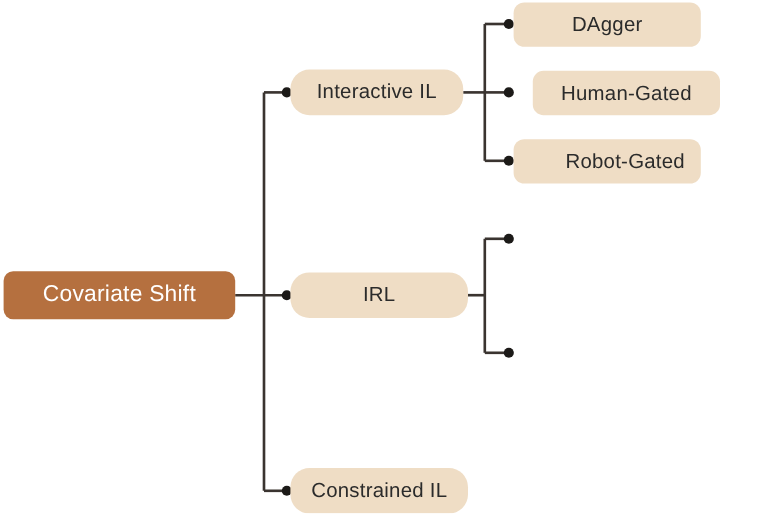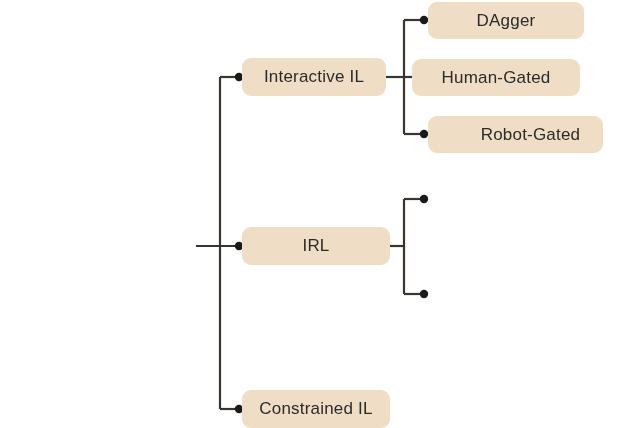--- a/index.html
+++ b/index.html
@@ -36,20 +36,21 @@
   .node-root {
     background: #b5703f;
     color: #ffffff;
     font-size: 19px;
     border-radius: 8px;
   }
   .node-branch {
     background: #efddc5;
     color: #2b2b2b;
     font-size: 17px;
+    border-radius: 16px;
   }
   .node-leaf {
     background: #efddc5;
     color: #2b2b2b;
     font-size: 17px;
   }
 </style>
 </head>
 <body>
 
@@ -82,40 +83,43 @@
       <circle cx="239" cy="246" r="4.2"></circle>
       <circle cx="239" cy="409" r="4.2"></circle>
       <circle cx="424" cy="20" r="4.2"></circle>
       <circle cx="424" cy="77" r="4.2"></circle>
       <circle cx="424" cy="134" r="4.2"></circle>
       <circle cx="424" cy="199" r="4.2"></circle>
       <circle cx="424" cy="294" r="4.2"></circle>
     </g>
   </svg>
 
+  <div class="node node-root" style="left:3px; top:226px; width:193px; height:40px;">
+    <span>Covariate Shift</span>
+  </div>
 
   <div class="node node-branch" style="left:242px; top:58px; width:144px; height:38px;">
     <span>Interactive IL</span>
   </div>
 
   <div class="node node-branch" style="left:242px; top:227px; width:148px; height:38px;">
     <span>IRL</span>
   </div>
 
   <div class="node node-branch" style="left:242px; top:390px; width:148px; height:38px;">
     <span>Constrained IL</span>
   </div>
 
   <div class="node node-leaf" style="left:428px; top:2px; width:156px; height:37px;">
     <span>DAgger</span>
   </div>
 
-  <div class="node node-leaf" style="left:412px; top:59px; width:168px; height:37px;">
+  <div class="node node-leaf" style="left:444px; top:59px; width:156px; height:37px;">
     <span>Human-Gated</span>
   </div>
 
-  <div class="node node-leaf" style="left:428px; top:116px; width:175px; height:37px;padding-left:30px;">
+  <div class="node node-leaf" style="left:428px; top:116px; width:156px; height:37px;padding-left:30px;">
     <span>Robot-Gated</span>
   </div>
 
 
 
 </div>
 
 </body></html>

